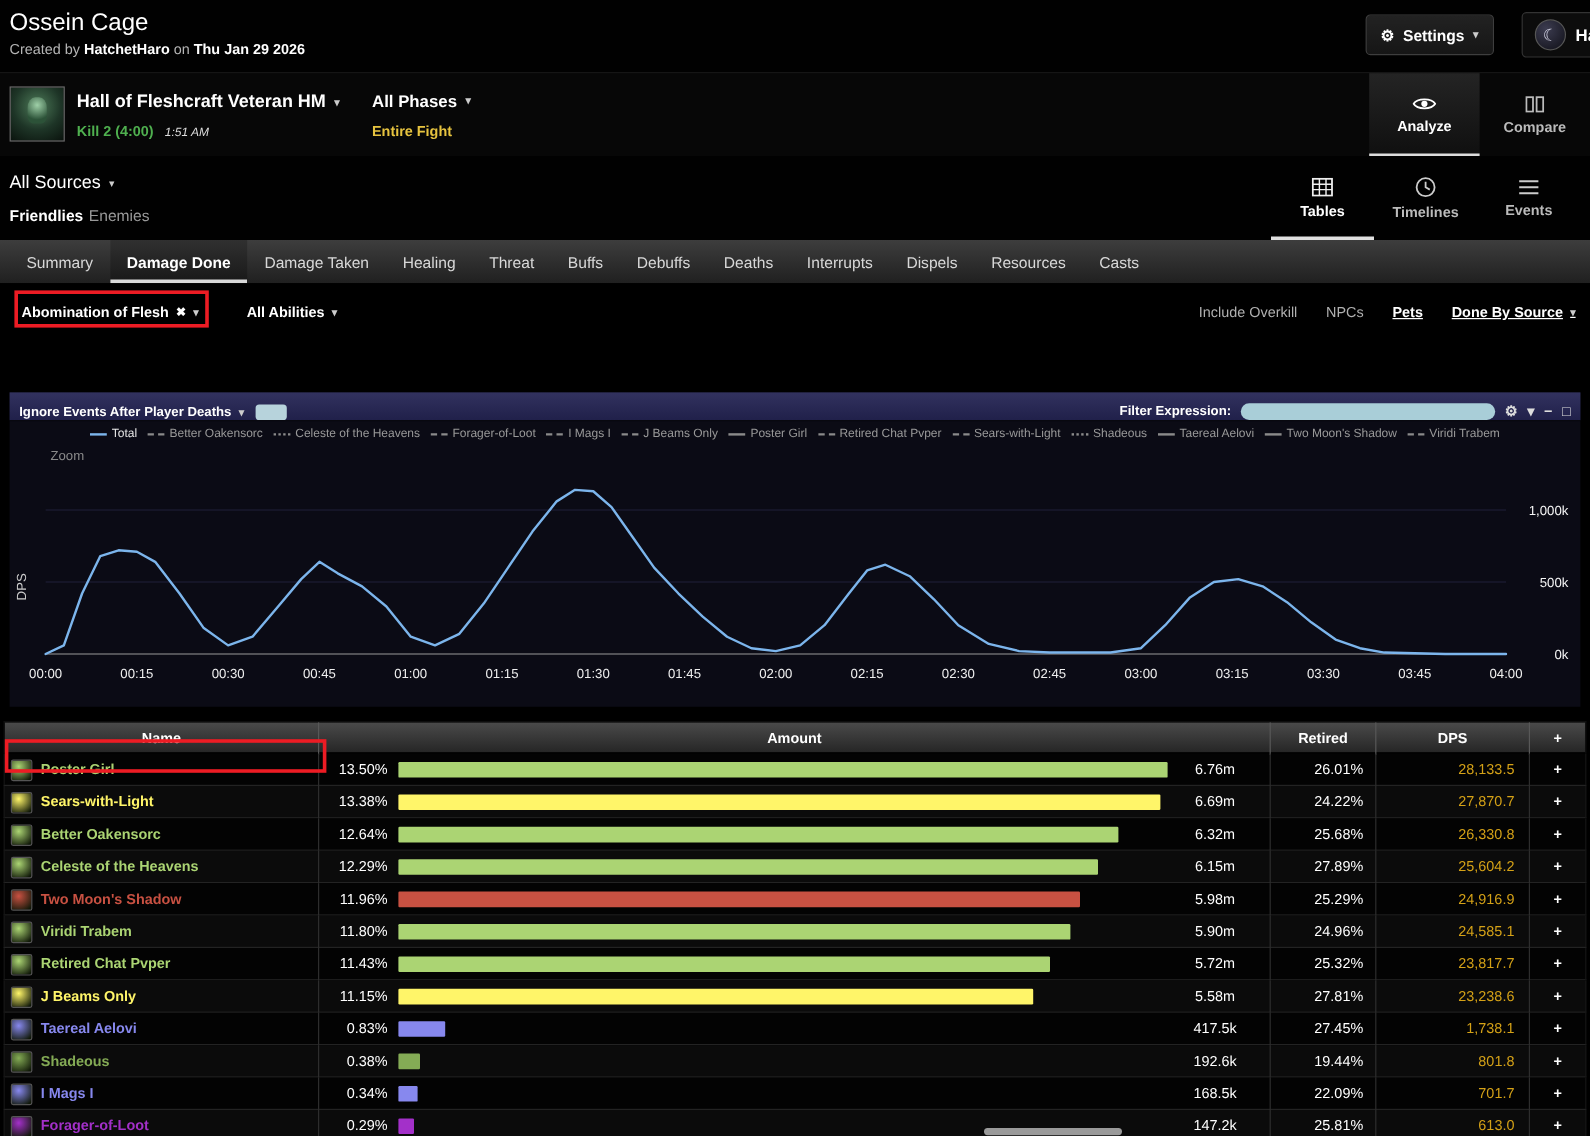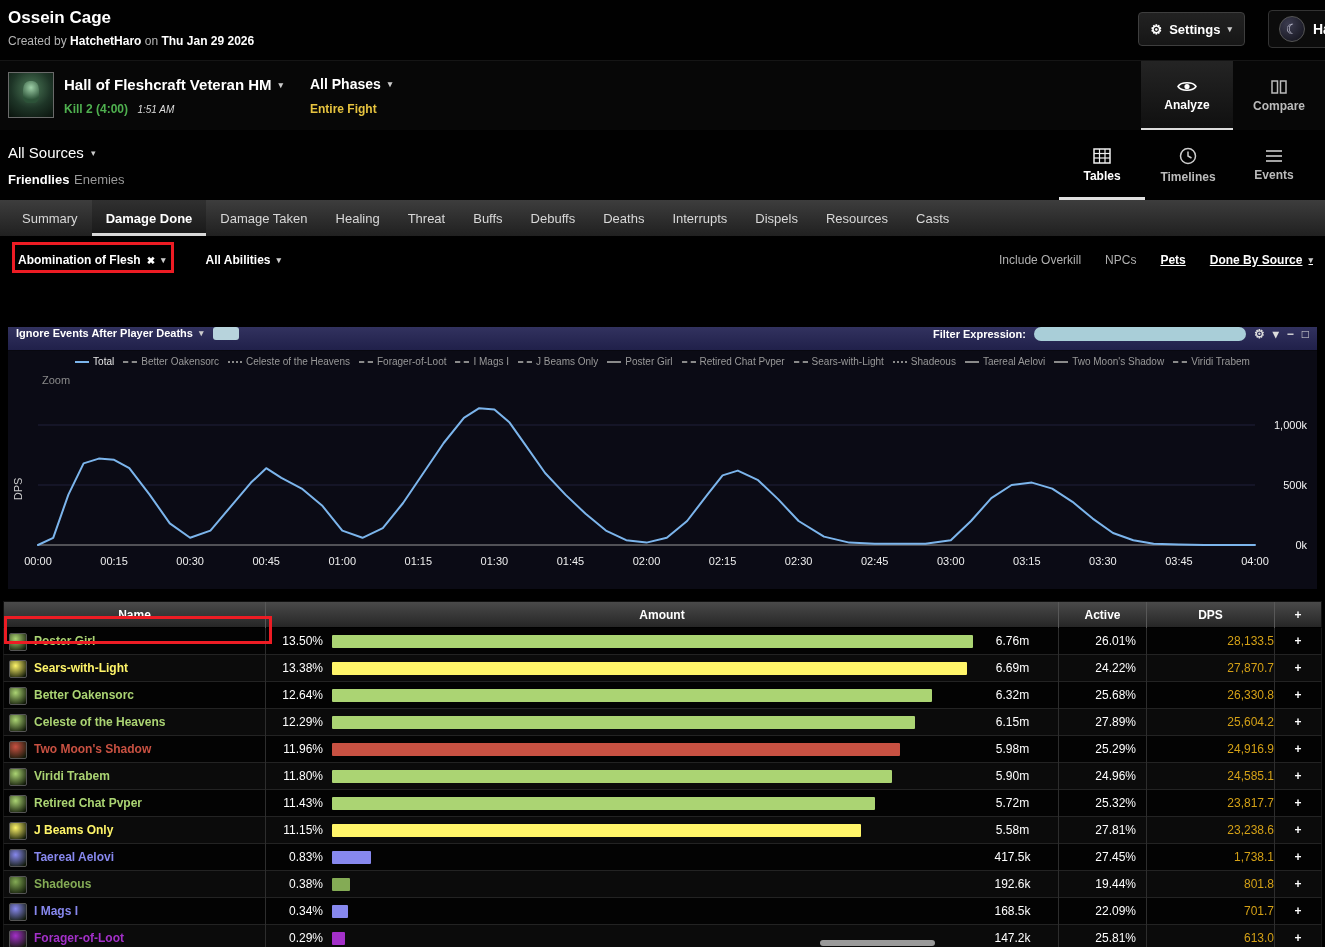--- a/index.html
+++ b/index.html
@@ -2,21 +2,21 @@
 <html style="--dps-color: #d4a117; --kill-color: #4fb04f; --phase-color: #e6c33f; --anno-color: #ed1c24;"><head>
 <meta charset="utf-8">
 <style>
   * { box-sizing:border-box; margin:0; padding:0; }
   html,body { width:1325px; height:947px; }
   body { background:#000; color:#fff; font-family:"Liberation Sans",sans-serif; font-size:12px;
          overflow:hidden; position:relative; }
 
   
   .topbar { height:60px; position:relative; background:#010101; }
-  .report-title { position:absolute; left:8px; top:8px; font-size:17px; font-weight:bold; }
+  .report-title { position:absolute; left:8px; top:8px; font-size:20px; font-weight:normal; }
   .report-sub { position:absolute; left:8px; top:34px; font-size:12px; color:#b5b5b5; }
   .report-sub b { color:#fff; }
   .settings-btn { position:absolute; right:80px; top:12px; height:34px; padding:0 12px;
       background:linear-gradient(#222,#161616); border:1px solid #3e3e3e; border-radius:4px;
       color:#fff; font-weight:bold; font-size:13px; display:flex; align-items:center; gap:7px; cursor:pointer; }
   .user-btn { position:absolute; left:1268px; top:10px; height:38px; width:120px; padding:0 10px;
       background:#0c0c0c; border:1px solid #333; border-radius:4px; display:flex; align-items:center; gap:8px; }
   .avatar { width:26px; height:26px; border-radius:50%; background:radial-gradient(circle at 35% 30%,#3c3c50,#101018);
       border:1px solid #555; display:flex; align-items:center; justify-content:center; color:#cfcfe0; font-size:14px; }
   .user-name { font-weight:bold; font-size:14px; }
@@ -60,21 +60,21 @@
   .filterrow { height:46px; background:#000; display:flex; align-items:center; padding:0 12px; gap:34px; }
   .chip { font-weight:bold; font-size:12px; display:flex; align-items:center; gap:6px; cursor:pointer; margin-left:6px; }
   .chip .x { font-size:10px; }
   .filter-links { margin-left:auto; display:flex; align-items:center; gap:24px; font-size:12px; }
   .flink { color:#b0b0b0; cursor:pointer; }
   .flink.on { color:#fff; font-weight:bold; text-decoration:underline; }
   .flink.dd { display:flex; gap:6px; align-items:center; }
 
   
   .chartpanel { margin:6px 8px 0; height:262px; background:#0b0b15; position:relative; }
-  .chartheader { height:24px; background:linear-gradient(#32325f,#20204a); display:flex; align-items:flex-start;
+  .chartheader { height:24px; background:linear-gradient(#32325f,#20204a); display:flex; align-items:flex-end;
       padding:0 8px; font-size:11px; font-weight:bold; border-bottom:1px solid #08080f;margin-top:44px; }
   .ignore-label { display:flex; gap:6px; align-items:center; cursor:pointer; }
   .toggle-box { width:26px; height:13px; background:#b7d3dc; border-radius:3px; margin-left:10px; cursor:pointer; }
   .chart-controls { margin-left:auto; display:flex; align-items:center; gap:8px; }
   .fexpr-input { width:212px; height:14px; background:#a9ced8; border:none; border-radius:8px;
       font-size:11px; color:#12303a; padding:0 8px; outline:none; }
   .icon-btn { color:#ddd; font-size:12px; cursor:pointer; }
   .legendrow { position:absolute; top:29px; left:0; right:0; display:flex; justify-content:center;
       gap:9px; font-size:10px; color:#999; white-space:nowrap; }
   .legend-item { display:flex; align-items:center; gap:4px; cursor:pointer; }
@@ -94,21 +94,21 @@
   .trow.alt { background:#0b0b0b; }
   .tc { height:27px; line-height:27px; font-size:12px; overflow:hidden; }
   .tc-name { display:flex; align-items:center; gap:7px; padding-left:5px; border-right:1px solid #2d2d2d; }
   .spec-icon { width:18px; height:18px; border:1px solid #555; border-radius:2px; flex:0 0 18px; }
   .pname { font-weight:bold; font-size:12px; cursor:pointer; white-space:nowrap; }
   .tc-pct { text-align:right; padding-right:7px; }
   .tc-bar { padding:0 2px; }
   .bar { height:13px; margin-top:7px; border-radius:1px; }
   .tc-amt { text-align:center; padding-right:8px; border-right:1px solid #2d2d2d; }
   .tc-active { text-align:right; padding-right:10px; border-right:1px solid #2d2d2d; }
-  .tc-dps { text-align:right; border-right:1px solid #2d2d2d; color:var(--dps-color,#d4a117); }
+  .tc-dps { text-align:right; padding-right:12px; border-right:1px solid #2d2d2d; color:var(--dps-color,#d4a117); }
   .tc-plus { text-align:center; font-weight:bold; cursor:pointer; }
   .total-row { background:#181818; border-top:1px solid #4d4d4d; border-bottom:1px solid #333; }
   .total-row .tc-name { font-weight:normal; padding-left:12px; }
   .total-row .tc-dps { color:#fff; }
 
   
   .anno { position:absolute; border:3px solid var(--anno-color,#ed1c24); z-index:60; pointer-events:none; }
   #anno-filter { left:12px; top:242px; width:162px; height:31px; }
   #anno-row { left:4px; top:616px; width:268px; height:28px; }
   .scroll-thumb { position:absolute; left:820px; top:940px; width:115px; height:6px; background:#9a9a9a; border-radius:3px; }
@@ -339,21 +339,21 @@
       <text x="1247" y="176" text-anchor="middle" fill="#eee" font-size="11">04:00</text>
       <text x="14" y="100" fill="#ccc" font-size="11" transform="rotate(-90 14 100)" text-anchor="middle">DPS</text>
       <polyline points="30.0,156.0 45.2,148.8 60.4,105.6 75.6,74.4 90.8,69.6 106.1,70.8 121.3,79.2 141.6,105.6 161.8,134.4 182.1,148.8 202.4,141.6 222.7,117.6 243.0,93.6 258.2,79.2 273.4,88.8 293.7,99.6 314.0,116.4 334.3,141.6 354.5,148.8 374.8,139.2 395.1,114.0 415.4,84.0 435.7,54.0 455.9,28.8 471.2,19.2 486.4,20.4 501.6,33.6 516.8,55.2 537.1,84.0 557.4,105.6 577.6,124.8 597.9,141.6 618.2,151.2 638.5,153.6 658.8,148.8 679.1,132.0 699.4,105.6 714.6,86.4 729.8,81.6 750.1,91.2 770.3,110.4 790.6,132.0 816.0,147.6 841.3,153.6 866.7,154.8 892.0,154.8 917.4,154.8 942.8,151.2 963.0,132.0 983.3,109.2 1003.6,96.0 1023.9,93.6 1044.2,99.6 1064.5,112.8 1084.7,129.6 1105.0,144.0 1125.3,151.2 1145.6,154.8 1170.9,155.4 1196.3,156.0 1221.6,156.0 1247.0,156.0" fill="none" stroke="#7cb5ec" stroke-width="2" stroke-linejoin="round" stroke-linecap="round"></polyline>
     </svg>
 </section>
 
 <section class="dtable">
   <div class="thead">
     <div class="th">Name</div>
     <div class="th">Amount</div>
-    <div class="th">Active</div>
+    <div class="th">Retired</div>
     <div class="th">DPS</div>
     <div class="th">+</div>
   </div>
   <div>
       <div class="trow">
         <div class="tc tc-name">
           <span class="spec-icon" style="background: radial-gradient(circle at 35% 30%, rgb(171, 212, 115) 0%, rgb(16, 24, 8) 90%);"></span>
           <span class="pname" style="color: rgb(171, 212, 115);">Poster Girl</span>
         </div>
         <div class="tc tc-pct">13.50%</div>

